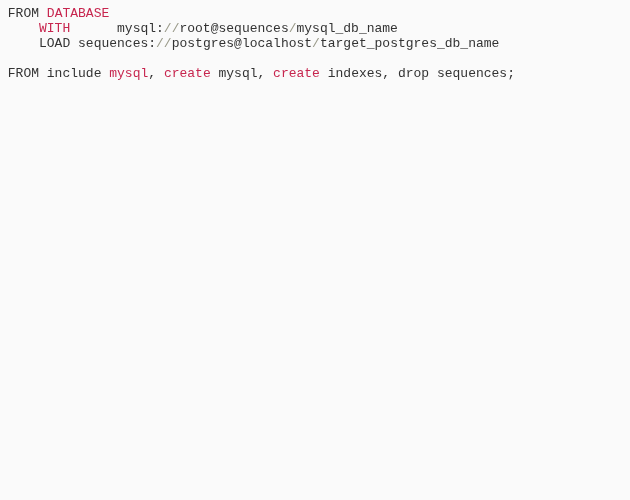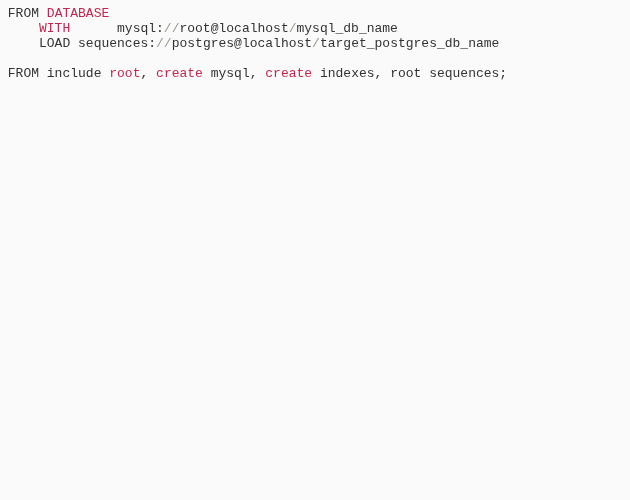--- a/index.html
+++ b/index.html
@@ -20,17 +20,17 @@
     white-space: pre;
     font-family: inherit;
   }
   .kw { color: #c7254e; }
   .cm { color: #999988; }
 </style>
 </head>
 <body>
 
 <pre class="code"><span> </span><span>FROM</span> <span class="kw">DATABASE</span>
-<span>     </span><span class="kw">WITH</span><span>      </span><span>mysql:</span><span class="cm">//</span><span>root@localhost</span><span class="cm">/</span><span>mysql_db_name</span>
+<span>     </span><span class="kw">WITH</span><span>      </span><span>mysql:</span><span class="cm">//</span><span>root@sequences</span><span class="cm">/</span><span>mysql_db_name</span>
 <span>     </span><span>LOAD</span> <span>sequences:</span><span class="cm">//</span><span>postgres@localhost</span><span class="cm">/</span><span>target_postgres_db_name</span>
 
-<span> </span><span>FROM include</span> <span class="kw">root</span><span>, </span><span class="kw">create</span><span> mysql, </span><span class="kw">create</span><span> indexes, root sequences;</span>
+<span> </span><span>FROM include</span> <span class="kw">mysql</span><span>, </span><span class="kw">create</span><span> mysql, </span><span class="kw">create</span><span> indexes, drop sequences;</span>
 </pre>
 
 </body></html>

